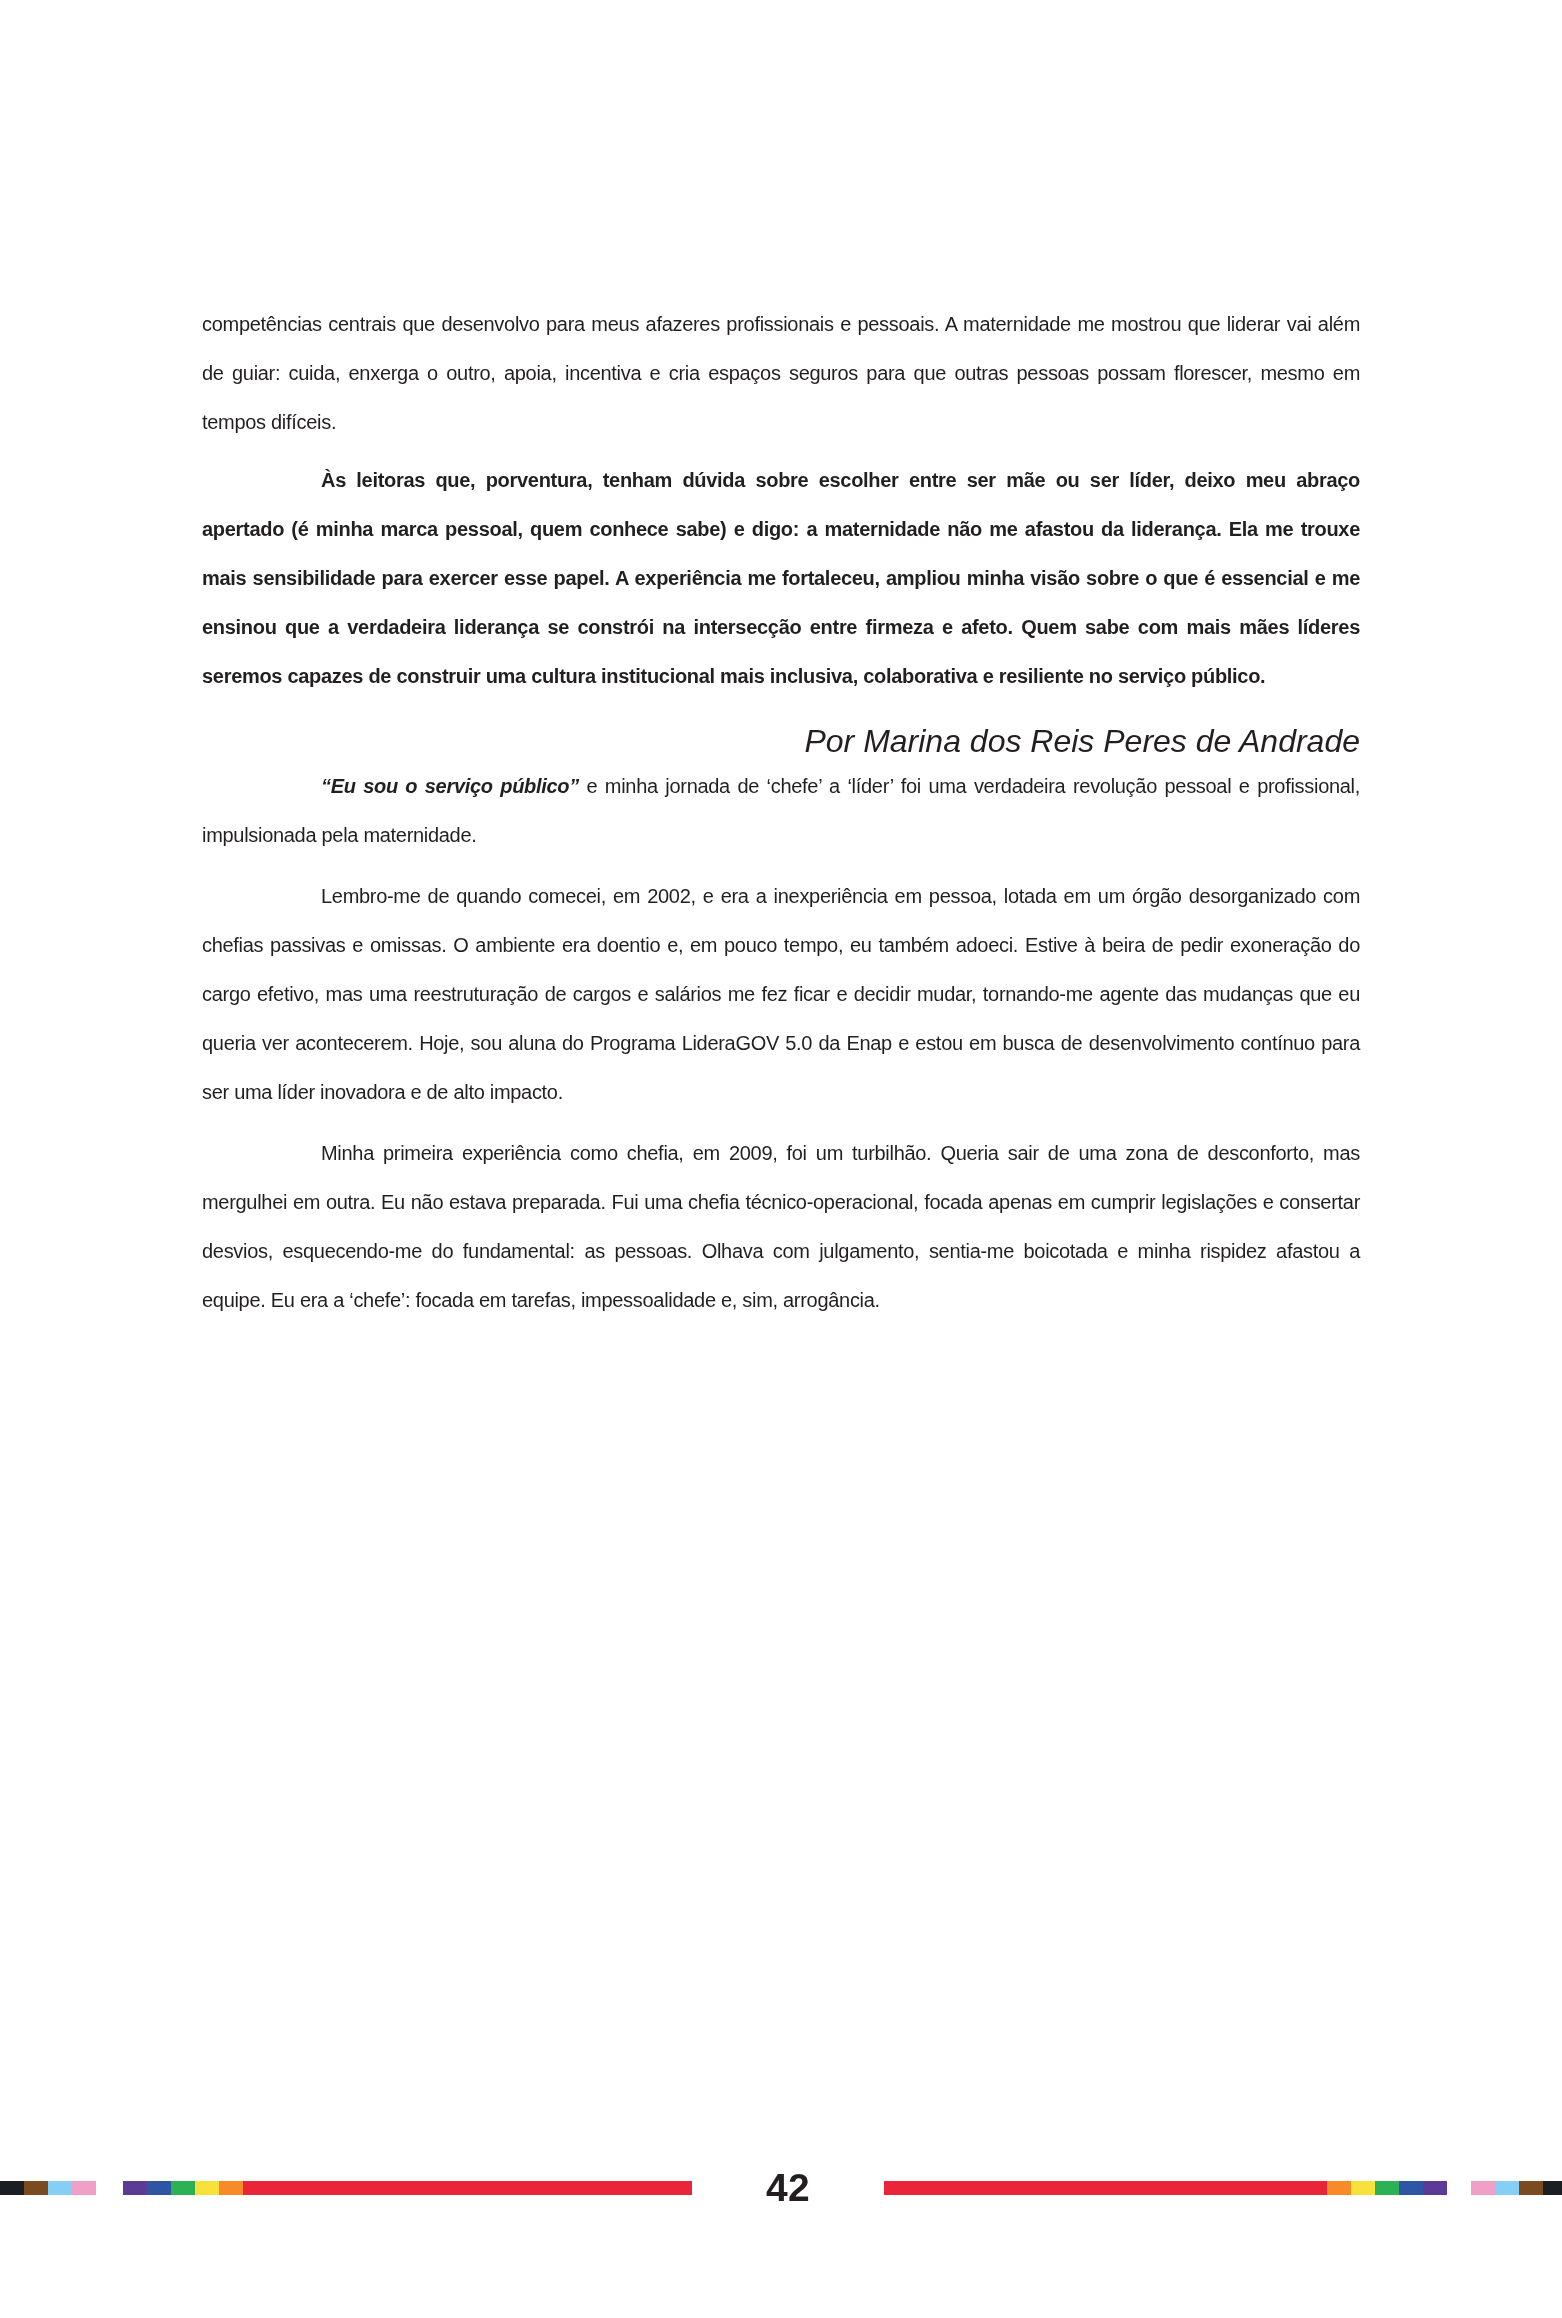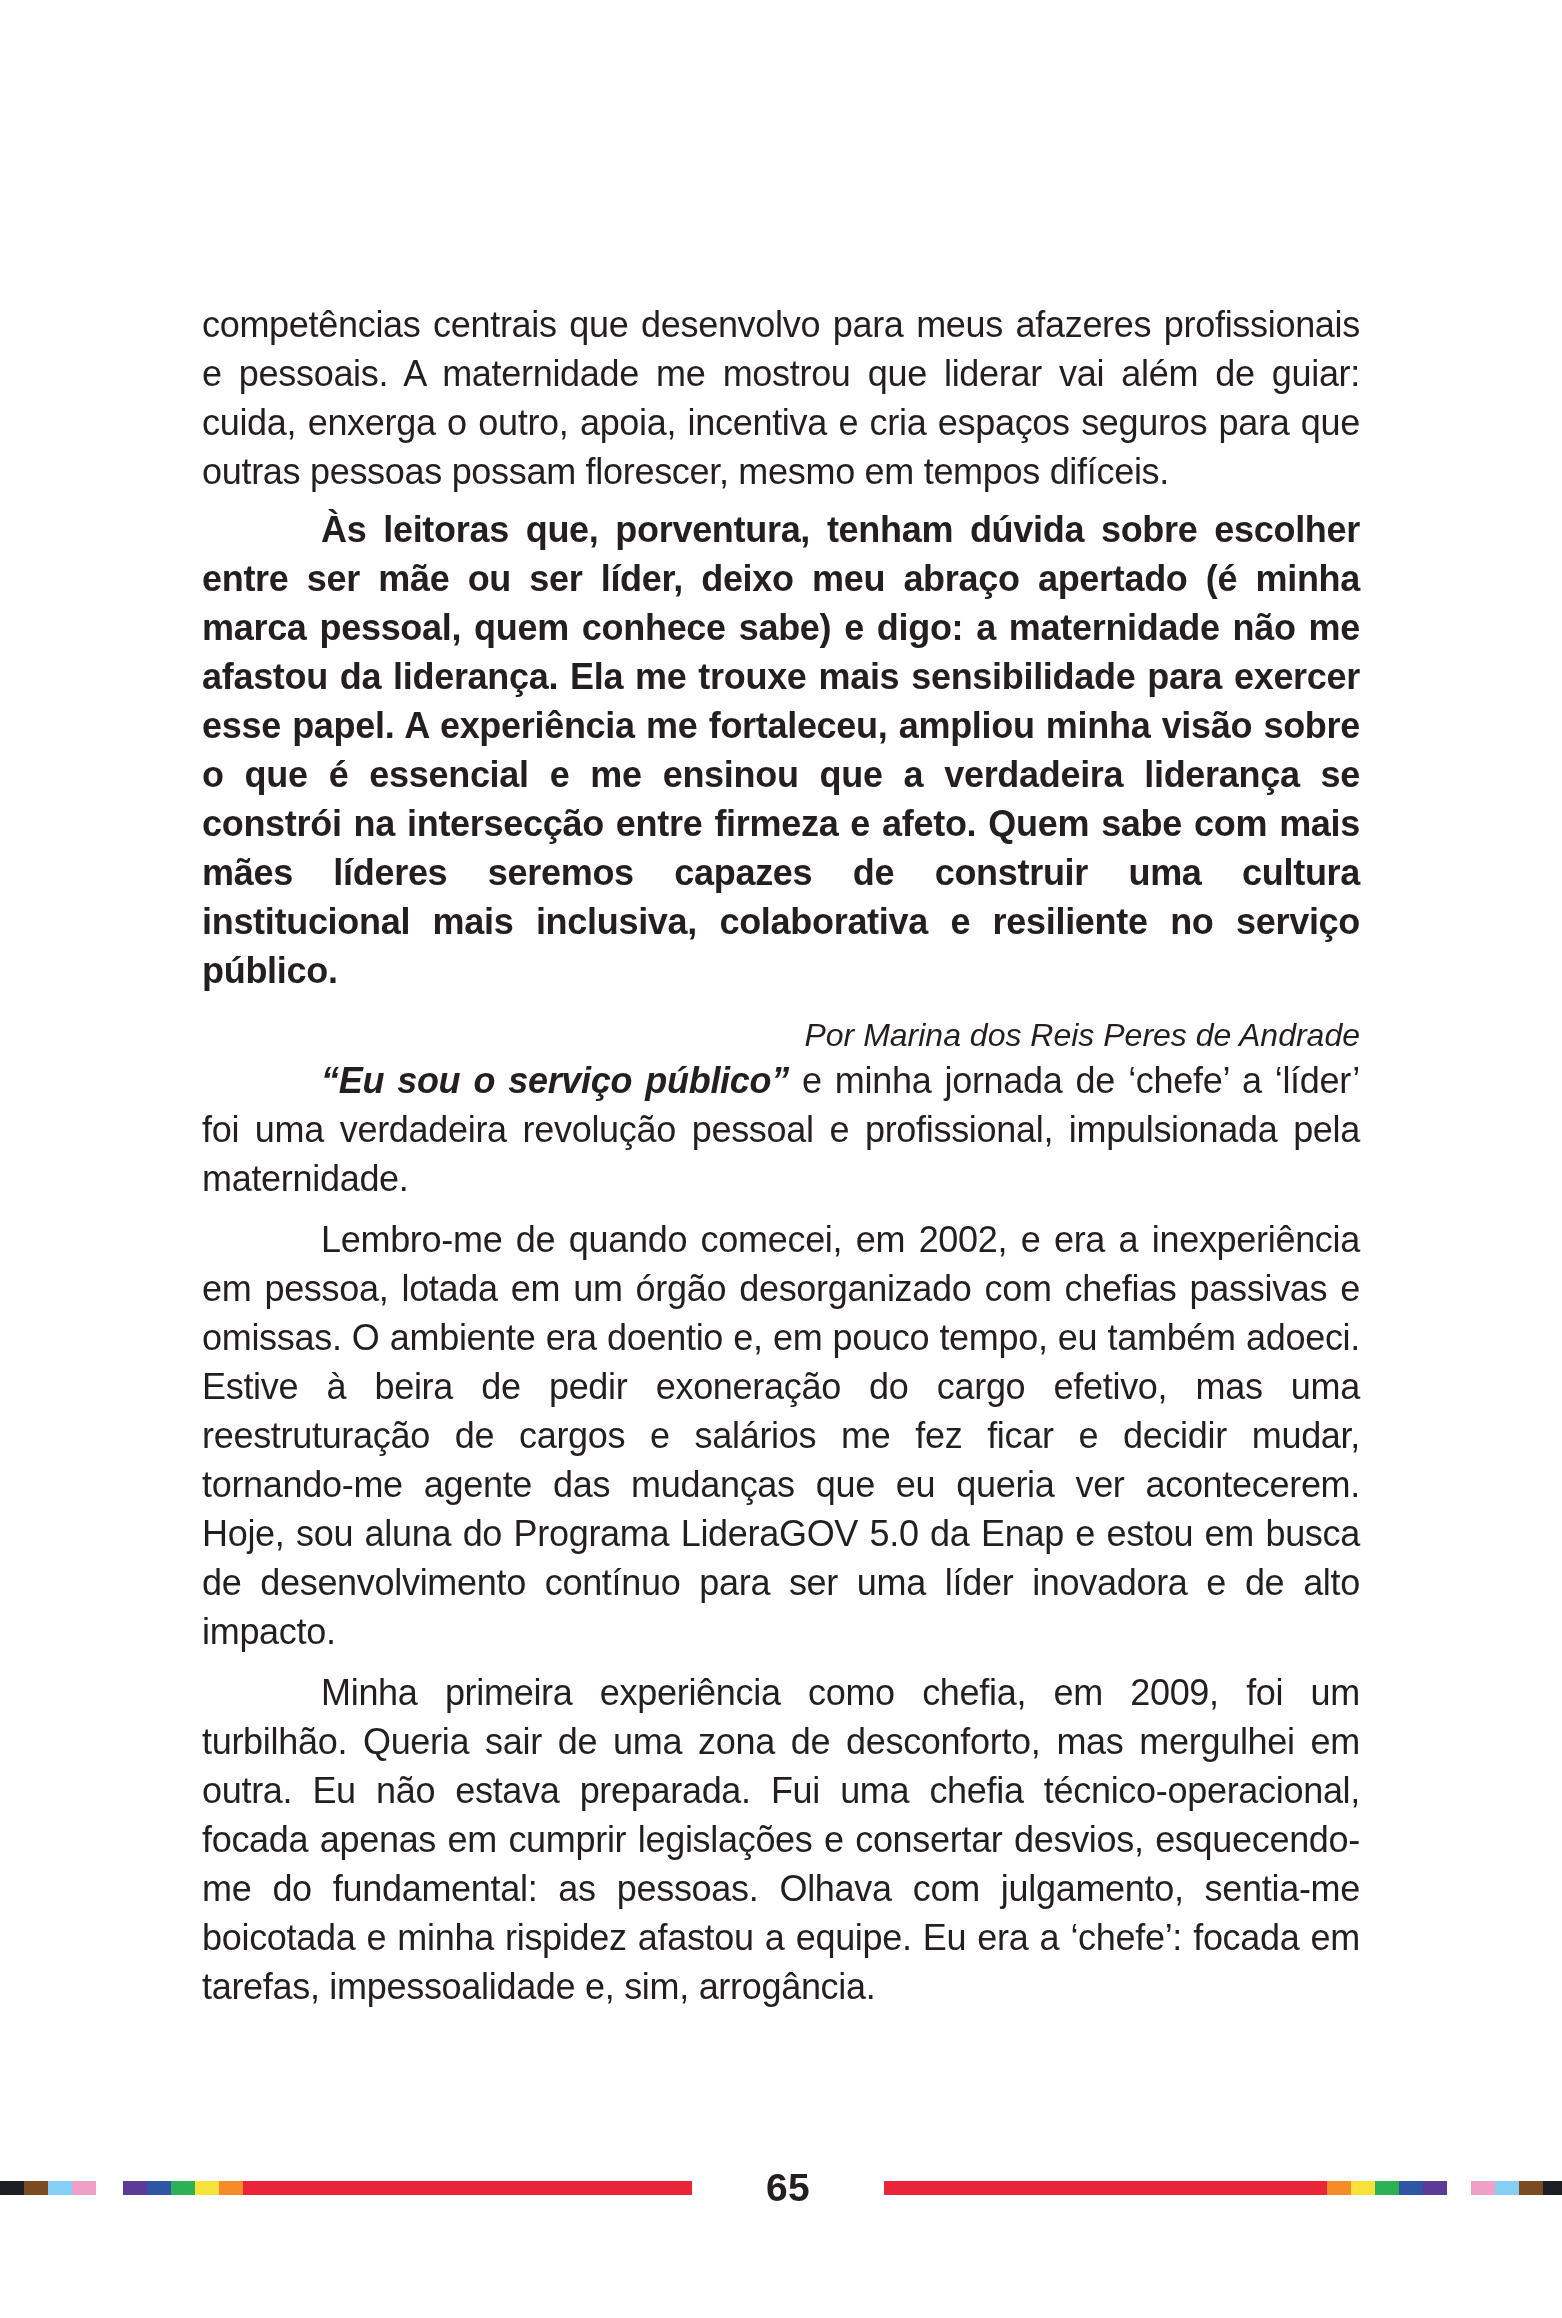--- a/index.html
+++ b/index.html
@@ -12,21 +12,21 @@
     overflow: hidden;
   }
   .content {
     position: absolute;
     left: 202px;
     top: 300px;
     width: 1158px;
     color: #231f20;
   }
   .body-par {
-    font-size: 36px;
+    font-size: 20px;
     line-height: 49px;
     text-align: justify;
     margin: 0;
     text-indent: 119px;
     letter-spacing: -0.3px;
   }
   .no-indent { text-indent: 0; }
   .par-gap-small { margin-top: 8.5px; font-weight: bold; }
   .par-gap { margin-top: 12px; }
   .section-title {
@@ -107,21 +107,21 @@
         <div class="stripe" style="background: rgb(240, 160, 198); width: 24px;"></div>
         <div class="stripe" style="background: rgb(255, 255, 255); width: 27px;"></div>
         <div class="stripe" style="background: rgb(92, 59, 151); width: 24px;"></div>
         <div class="stripe" style="background: rgb(47, 86, 164); width: 24px;"></div>
         <div class="stripe" style="background: rgb(44, 178, 84); width: 24px;"></div>
         <div class="stripe" style="background: rgb(249, 225, 60); width: 24px;"></div>
         <div class="stripe" style="background: rgb(246, 139, 40); width: 24px;"></div>
         <div class="stripe flex" style="background: rgb(235, 37, 57);"></div>
       </div>
     <div class="footer-center">
-      <span class="page-number">65</span>
+      <span class="page-number">42</span>
     </div>
     <div class="stripe-group right">
         <div class="stripe flex" style="background: rgb(235, 37, 57);"></div>
         <div class="stripe" style="background: rgb(246, 139, 40); width: 24px;"></div>
         <div class="stripe" style="background: rgb(249, 225, 60); width: 24px;"></div>
         <div class="stripe" style="background: rgb(44, 178, 84); width: 24px;"></div>
         <div class="stripe" style="background: rgb(47, 86, 164); width: 24px;"></div>
         <div class="stripe" style="background: rgb(92, 59, 151); width: 24px;"></div>
         <div class="stripe" style="background: rgb(255, 255, 255); width: 24px;"></div>
         <div class="stripe" style="background: rgb(240, 160, 198); width: 24px;"></div>

